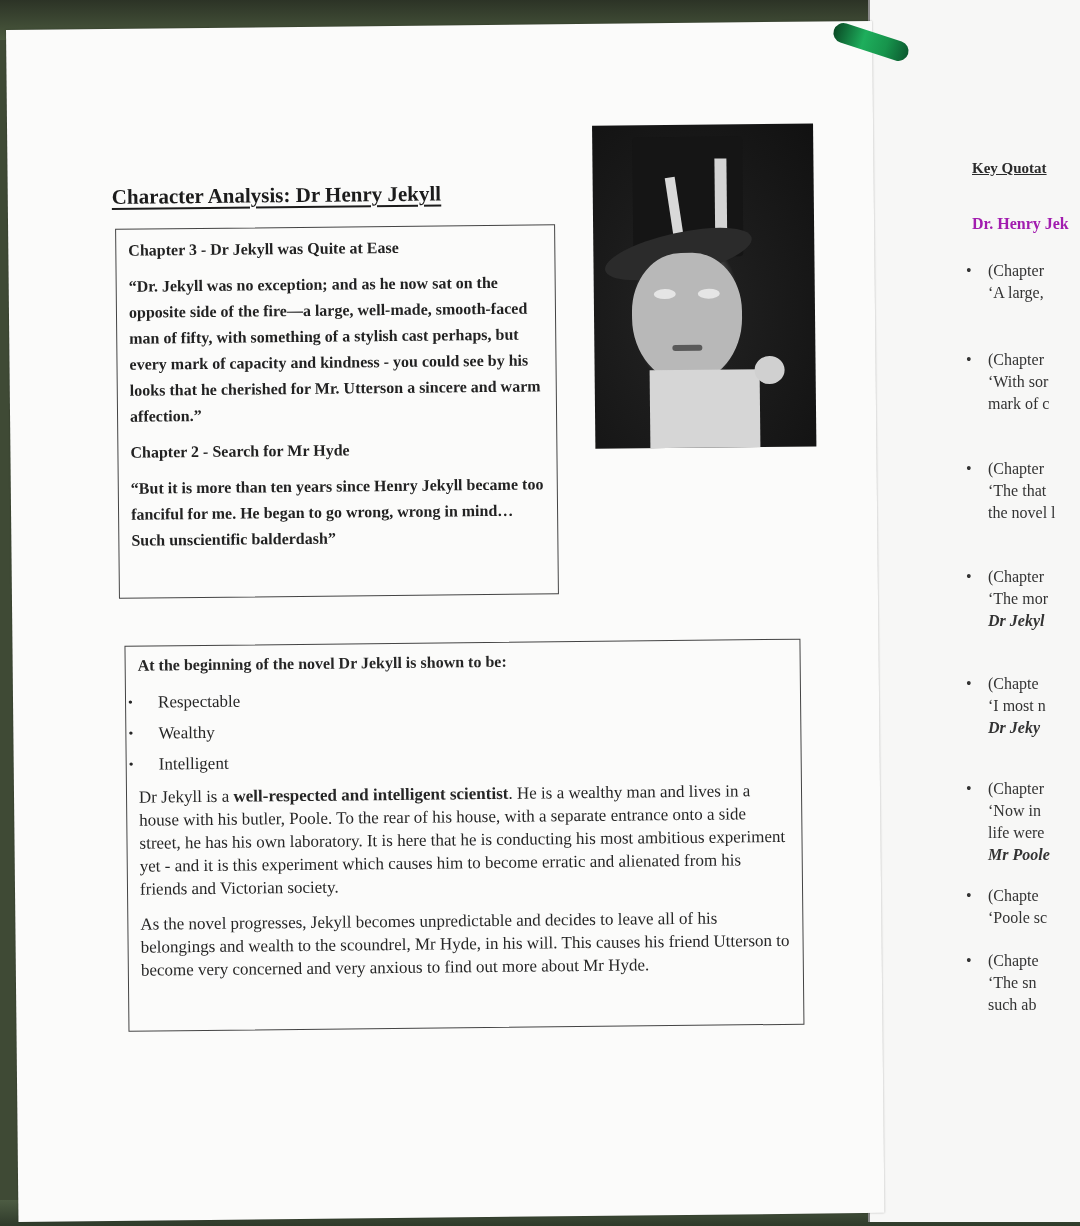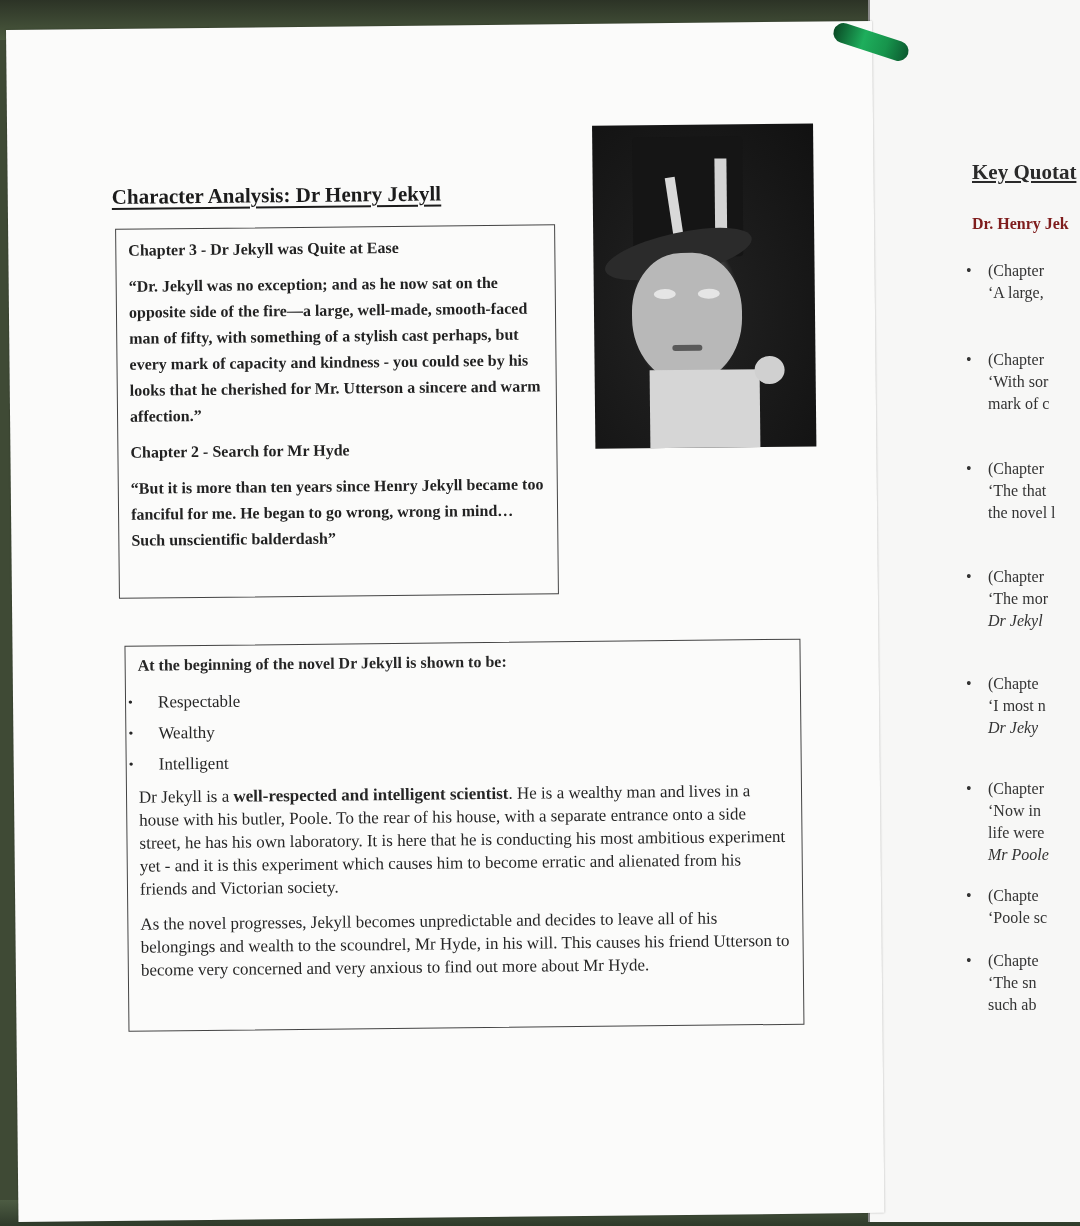--- a/index.html
+++ b/index.html
@@ -68,26 +68,26 @@
       border: 1.5px solid #444; box-sizing: border-box;
       padding: 10px 12px; color: #262626;
     }
     .box-summary .lead { font-size: 16px; font-weight: bold; margin: 0 0 12px 0; }
     .traits { list-style: none; margin: 0 0 6px -10px; padding: 0; }
     .traits li { font-size: 17px; line-height: 31px; position: relative; padding-left: 30px; }
     .traits li .dot { position: absolute; left: 0; top: 0; font-size: 14px; }
     .para { font-size: 17px; line-height: 23px; margin: 0 0 12px 0; }
     .para b { font-weight: bold; }
 
-    .rp-title { position: absolute; left: 102px; top: 160px; font-size: 21px; font-weight: bold;
+    .rp-title { position: absolute; left: 102px; top: 160px; font-size: 15px; font-weight: bold;
       text-decoration: underline; color: #2a2a2a; white-space: nowrap; }
-    .rp-sub { position: absolute; left: 102px; top: 215px; font-size: 16px; font-weight: bold; color: #7f1d1d; white-space: nowrap; }
+    .rp-sub { position: absolute; left: 102px; top: 215px; font-size: 16px; font-weight: bold; color: #a21caf; white-space: nowrap; }
     .rp-item { position: absolute; left: 118px; font-size: 16px; line-height: 22px; color: #333; white-space: nowrap; }
     .rp-item .bullet { position: absolute; left: -22px; top: 0; }
-    .rp-item .attr { font-weight: normal; font-style: italic; }
+    .rp-item .attr { font-weight: bold; font-style: italic; }
   </style>
 </head>
 <body>
 
 <div class="grass-top"></div>
 <div class="grass-bottom"></div>
 
 <div class="page-right">
   <div class="rp-title">Key Quotat</div>
   <div class="rp-sub">Dr.  Henry Jek</div>

